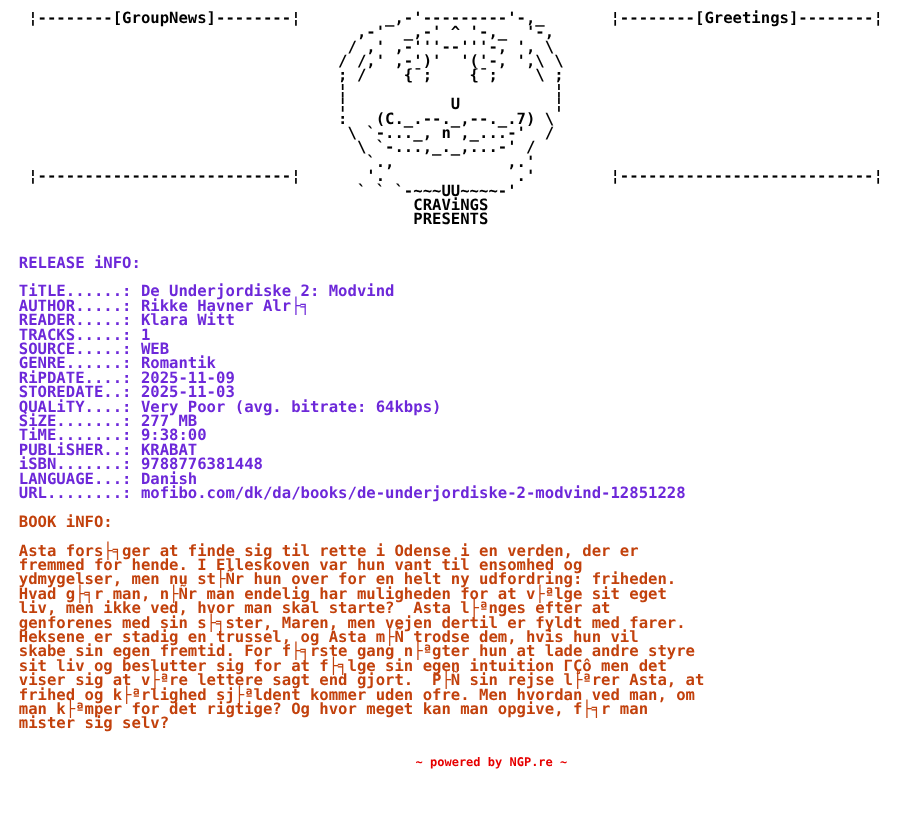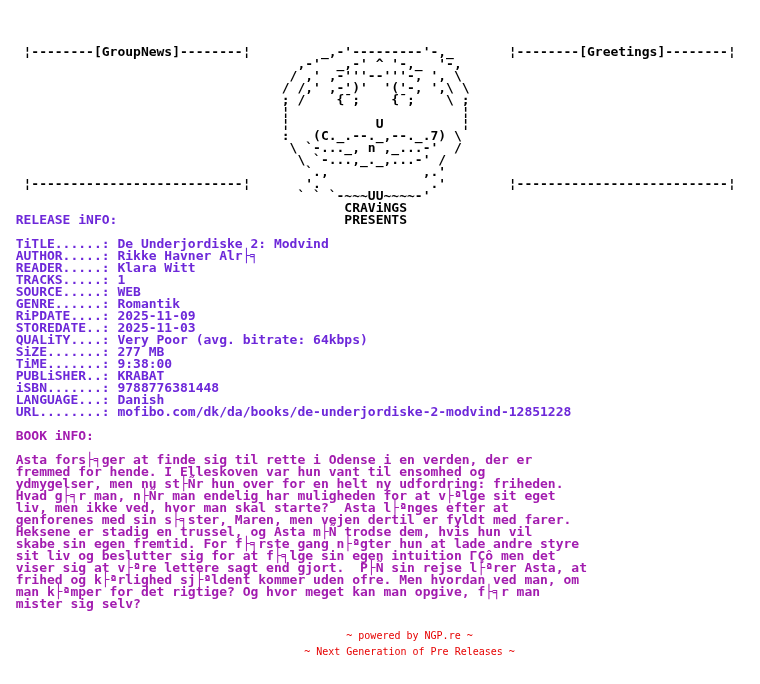--- a/index.html
+++ b/index.html
@@ -28,30 +28,30 @@
   #footer-block {
     position: absolute;
     top: 628px;
     left: 0;
     right: 0;
     padding-left: 16px;
     text-align: center;
     font-family: "DejaVu Sans Mono", monospace;
     font-size: 10px;
     line-height: 16px;
-    font-weight: normal;
+    font-weight: bold;
     margin-left: 43px;
   }
 </style>
 </head>
 <body>
 
 <div id="screen" style="background: rgb(255, 255, 255);">
 
-  <pre id="banner-block" class="nfo" style="color: rgb(0, 0, 0); margin-top: 36px;">   ¦--------[GroupNews]--------¦         _,-'---------'-,_       ¦--------[Greetings]--------¦
+  <pre id="banner-block" class="nfo" style="color: rgb(0, 0, 0);">   ¦--------[GroupNews]--------¦         _,-'---------'-,_       ¦--------[Greetings]--------¦
                                       ,-'  _,-' ^ '-,_  '-,
                                      / ,' ,-'''--'''-, ', \
                                     / /,' ,-')'  '('-, ',\ \
                                     ; /    {¯;    {¯;    \ ;
                                     ¦                      ¦
                                     ¦           U          ¦
                                     :   (C._.--._,--._.7) \
                                      \ `-..._, n ,_...-'  /
                                       \ `-...,_._,...-' /
                                        `.,            ,.'
@@ -71,34 +71,33 @@
   RiPDATE....: 2025-11-09
   STOREDATE..: 2025-11-03
   QUALiTY....: Very Poor (avg. bitrate: 64kbps)
   SiZE.......: 277 MB
   TiME.......: 9:38:00
   PUBLiSHER..: KRABAT
   iSBN.......: 9788776381448
   LANGUAGE...: Danish
   URL........: mofibo.com/dk/da/books/de-underjordiske-2-modvind-12851228</pre>
 
-  <pre id="book-block" class="nfo" style="color: #a21caf;">  BOOK iNFO:
+  <pre id="book-block" class="nfo" style="color: #c2410c;">  BOOK iNFO:
 
   Asta fors├╕ger at finde sig til rette i Odense i en verden, der er
   fremmed for hende. I Elleskoven var hun vant til ensomhed og
   ydmygelser, men nu st├Ñr hun over for en helt ny udfordring: friheden.
   Hvad g├╕r man, n├Ñr man endelig har muligheden for at v├ªlge sit eget
   liv, men ikke ved, hvor man skal starte?  Asta l├ªnges efter at
   genforenes med sin s├╕ster, Maren, men vejen dertil er fyldt med farer.
   Heksene er stadig en trussel, og Asta m├Ñ trodse dem, hvis hun vil
   skabe sin egen fremtid. For f├╕rste gang n├ªgter hun at lade andre styre
   sit liv og beslutter sig for at f├╕lge sin egen intuition ΓÇô men det
   viser sig at v├ªre lettere sagt end gjort.  P├Ñ sin rejse l├ªrer Asta, at
   frihed og k├ªrlighed sj├ªldent kommer uden ofre. Men hvordan ved man, om
   man k├ªmper for det rigtige? Og hvor meget kan man opgive, f├╕r man
   mister sig selv?</pre>
 
   <div id="footer-block" style="color: rgb(230, 0, 0);">
     <div>~ powered by NGP.re ~</div>
-    <div>~ Next Generation of Pre Releases ~</div>
   </div>
 
 </div>
 
 </body></html>

